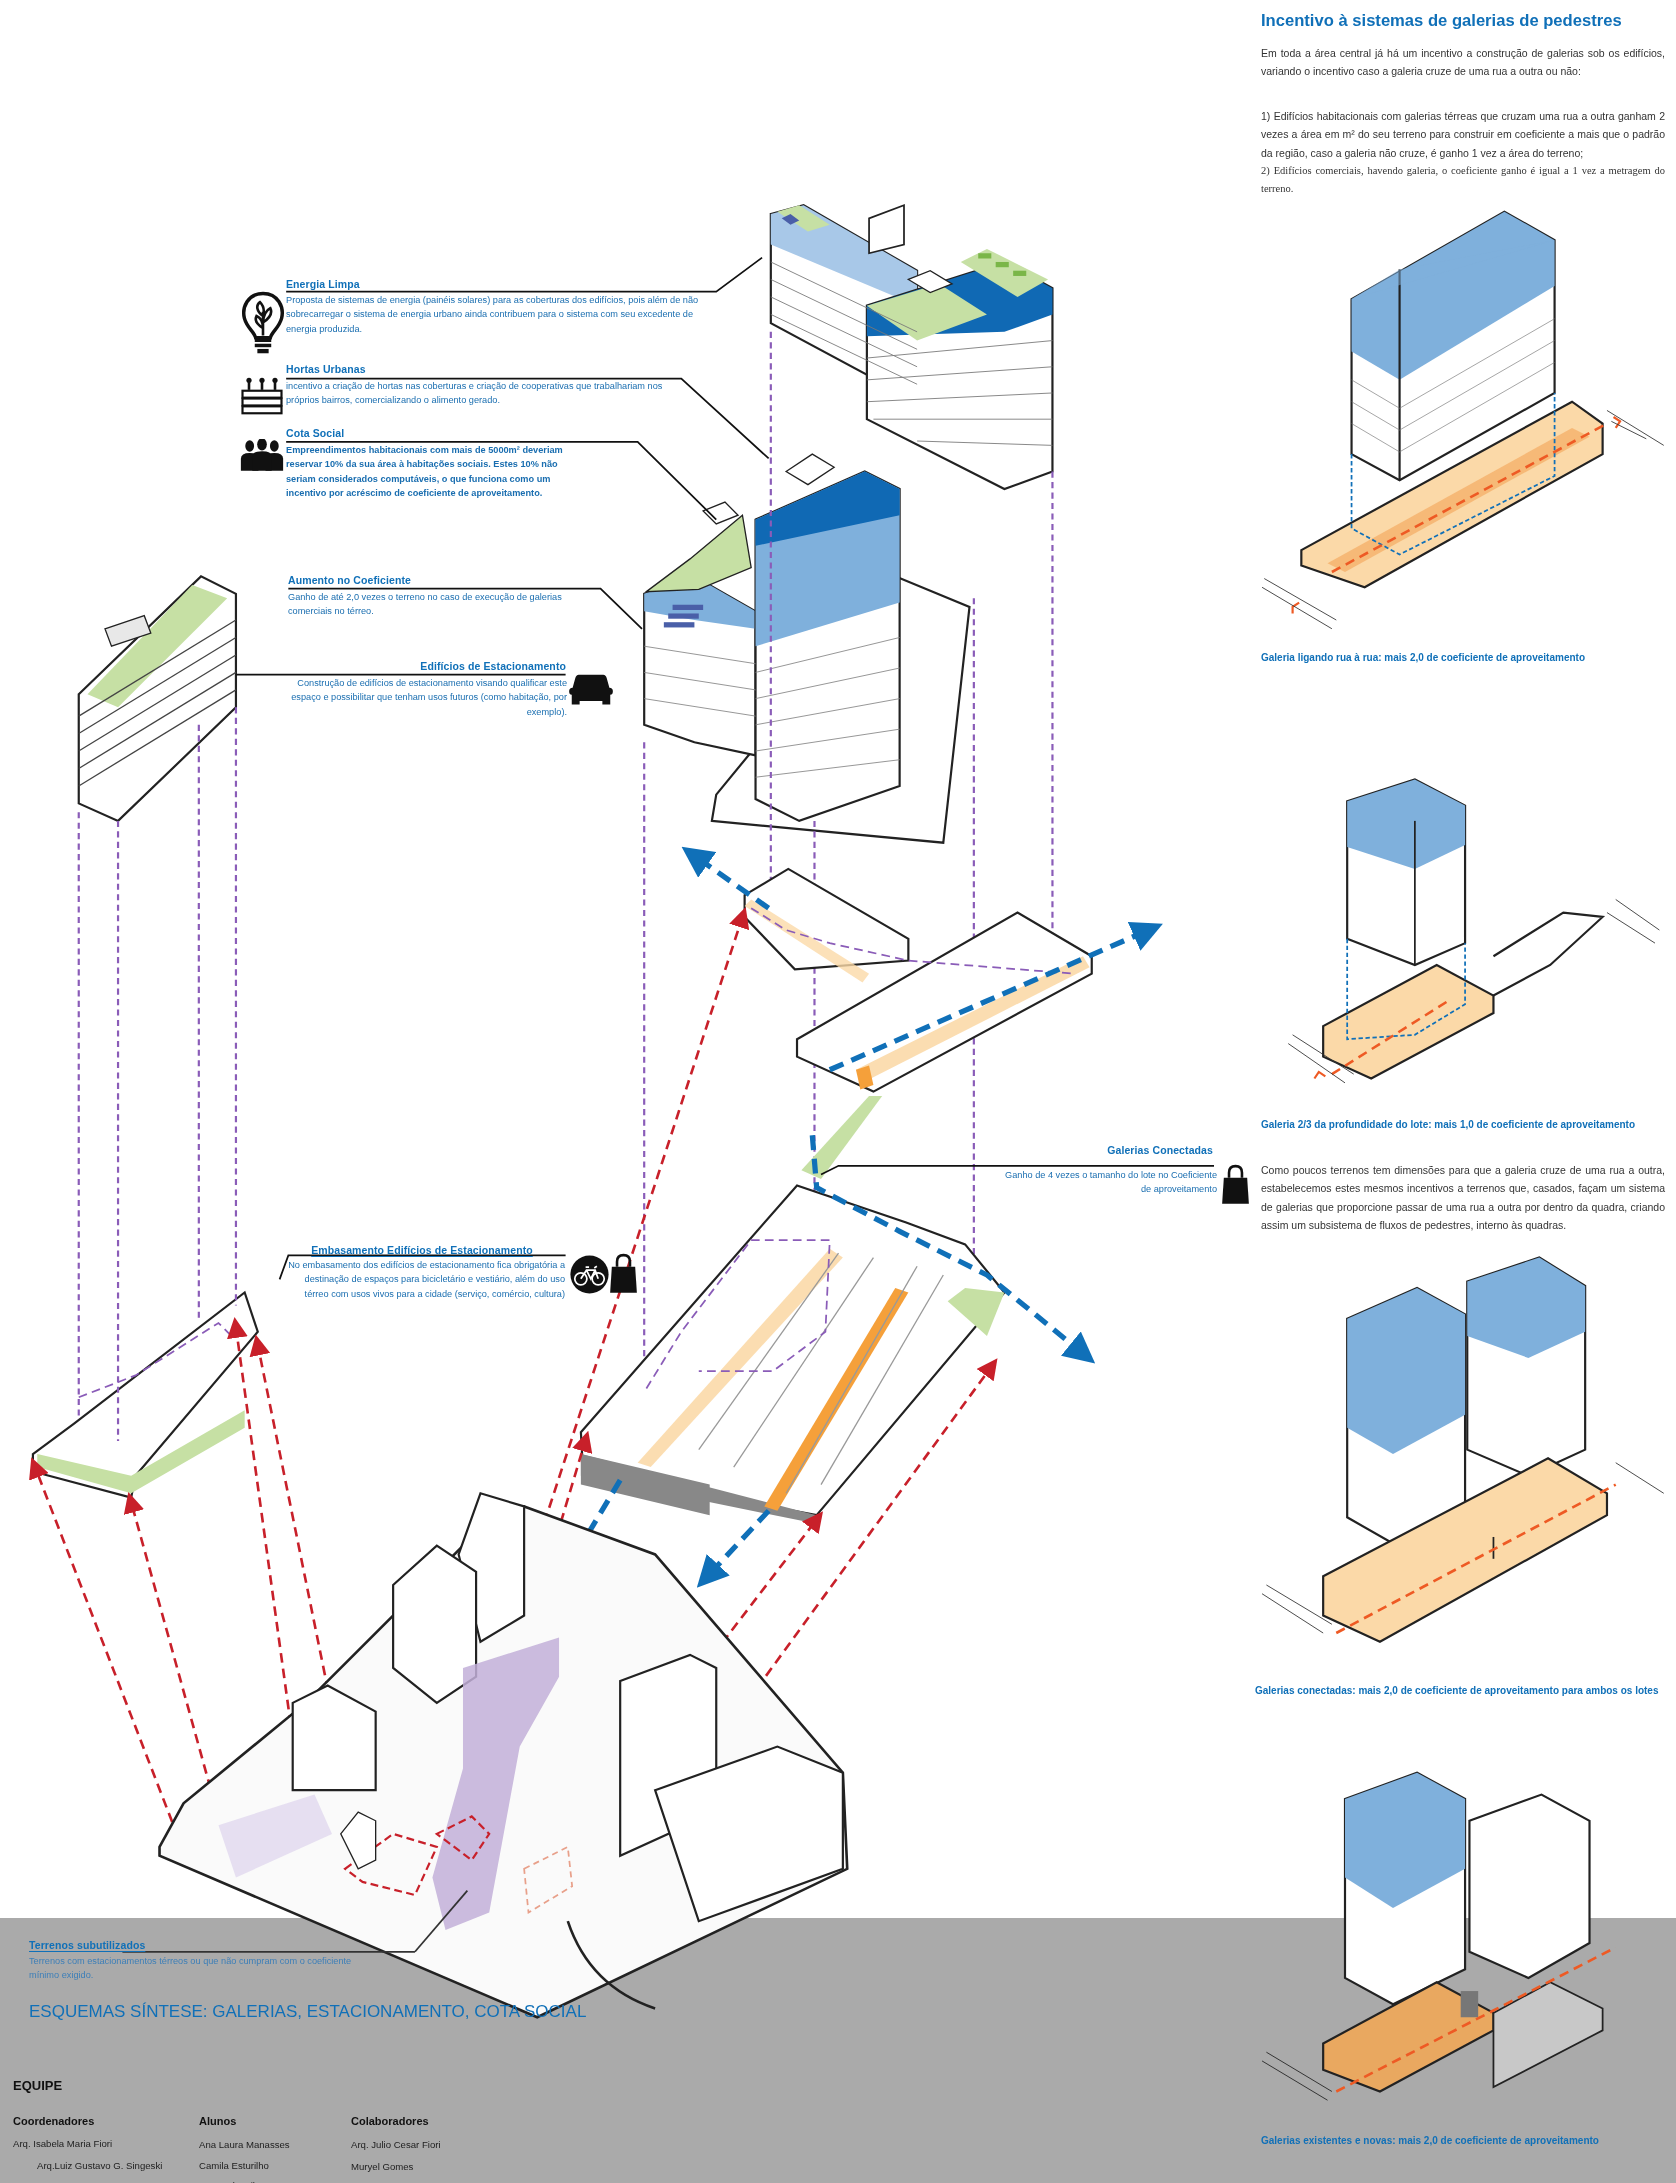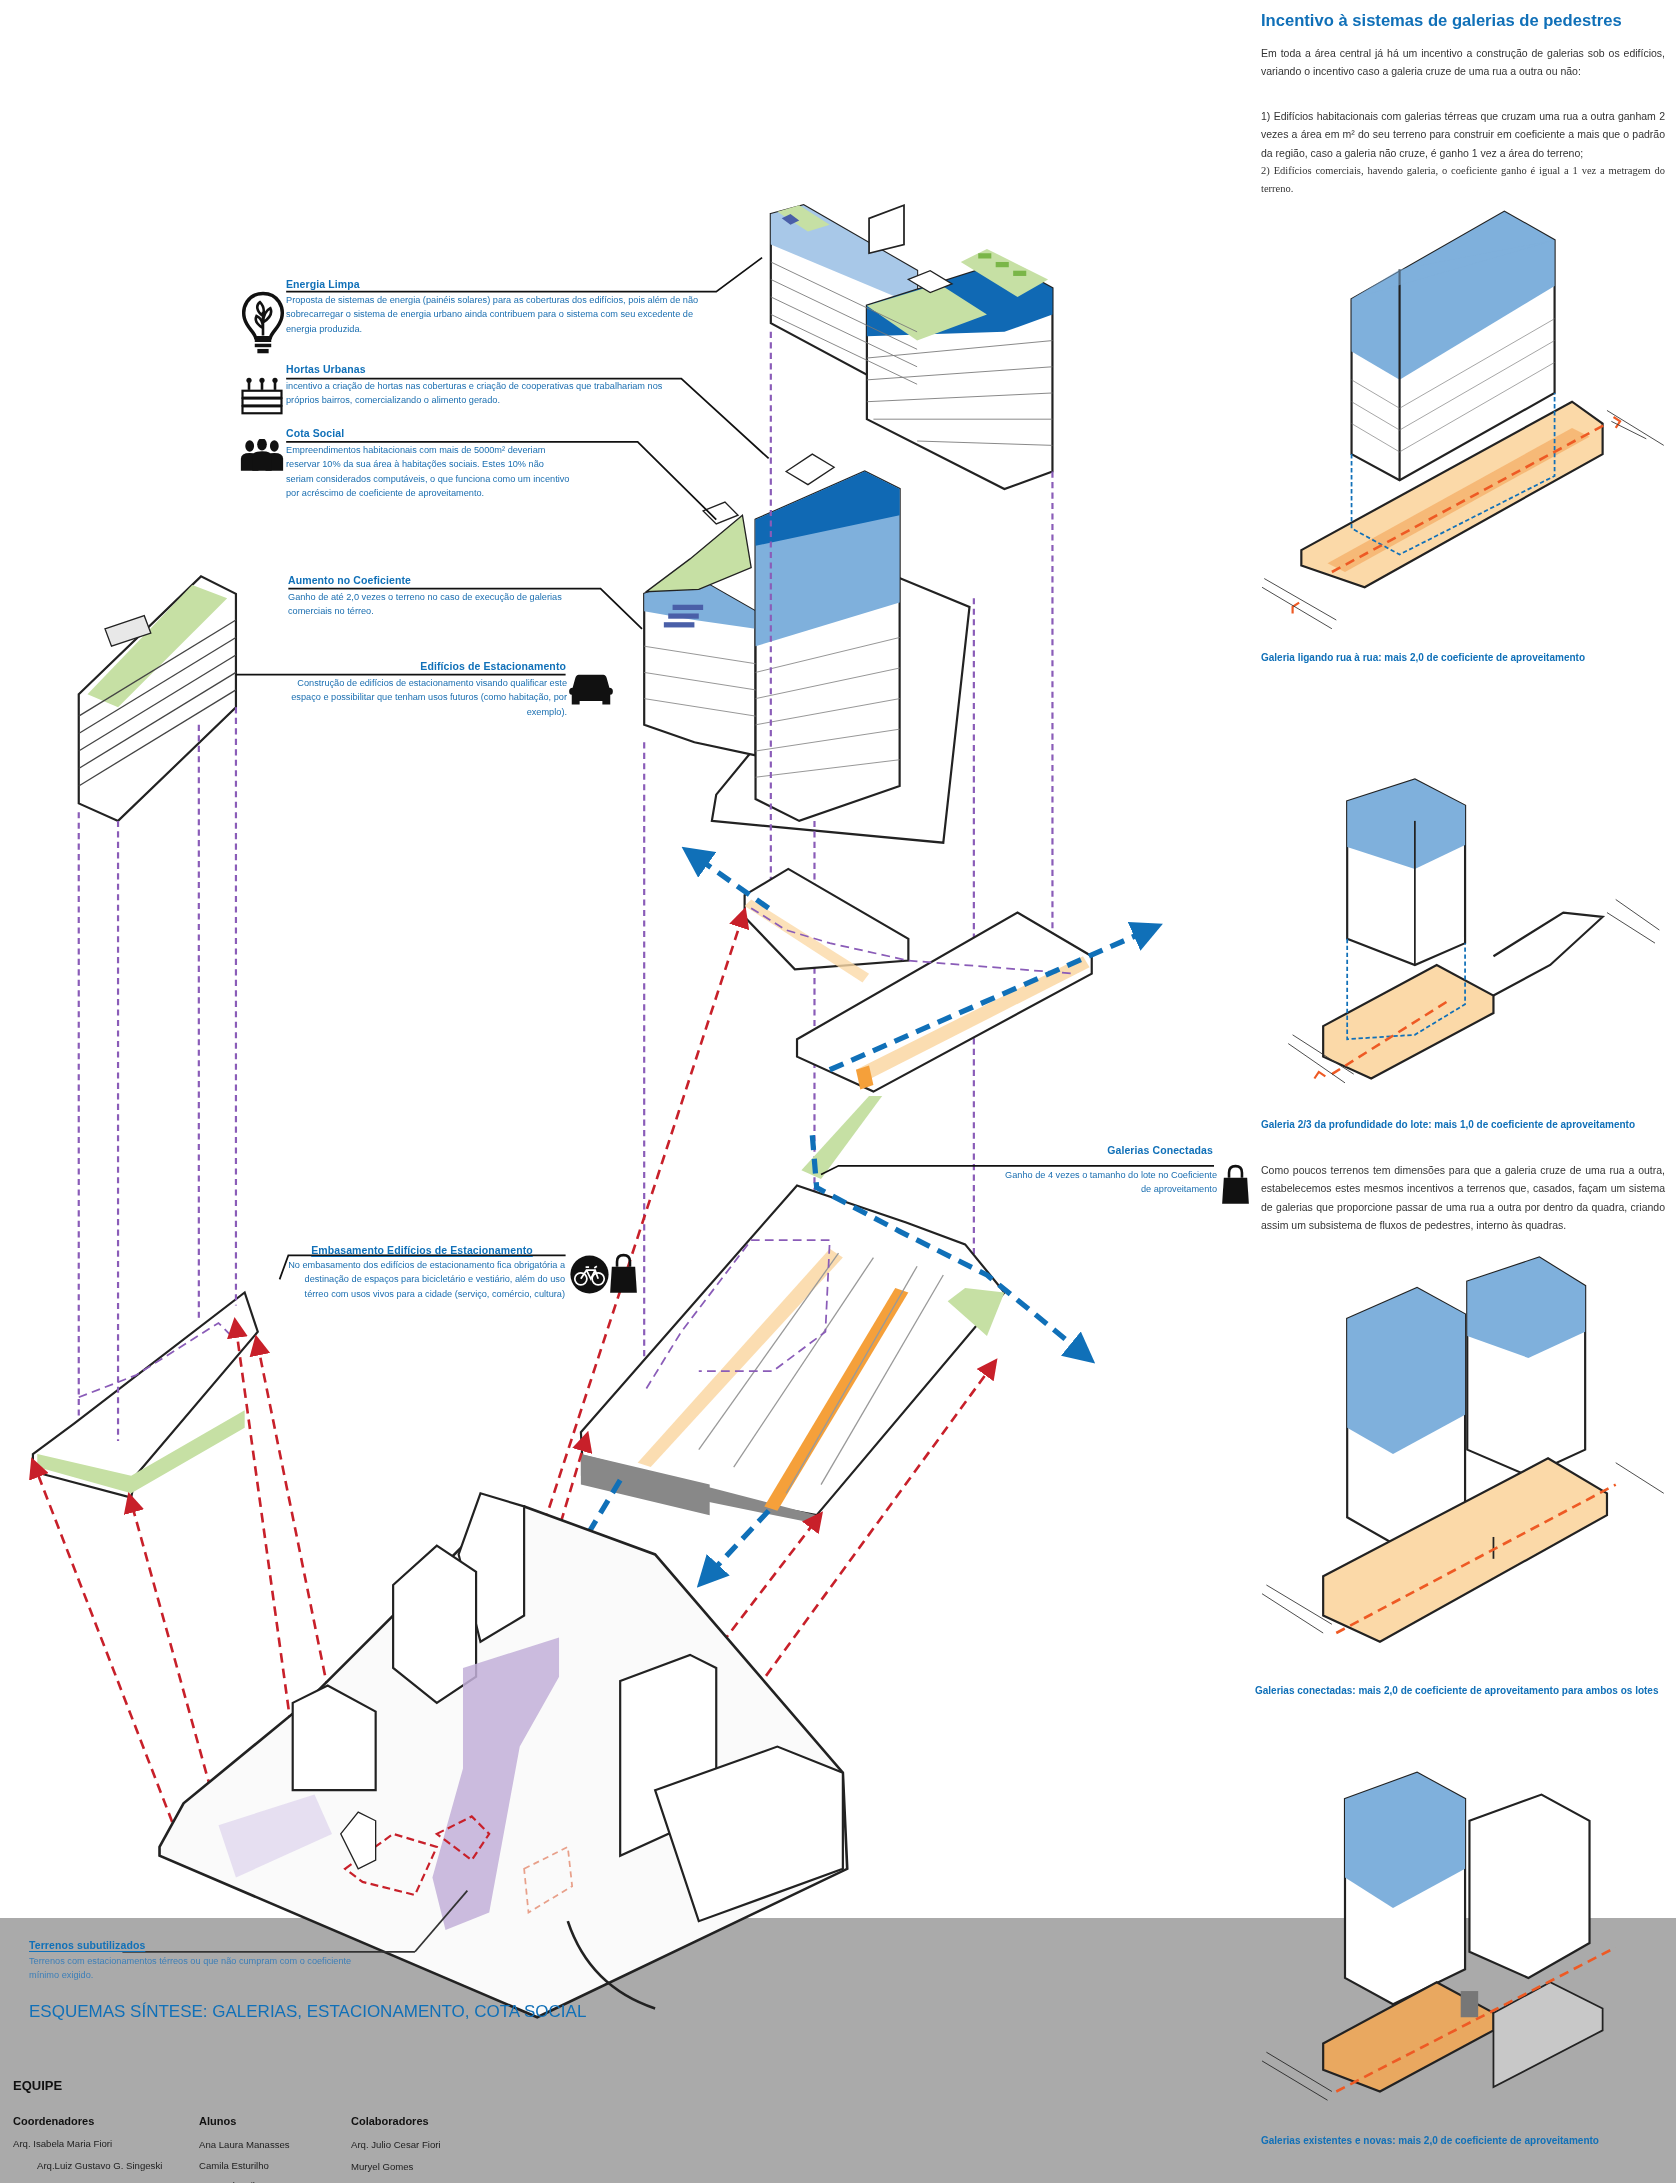--- a/index.html
+++ b/index.html
@@ -318,21 +318,21 @@
         <ellipse cx="22" cy="16" rx="10" ry="13"></ellipse>
         <ellipse cx="50" cy="12" rx="11" ry="14"></ellipse>
         <ellipse cx="78" cy="16" rx="10" ry="13"></ellipse>
         <path d="M2,72 L2,45 Q2,32 22,32 Q42,32 42,45 L42,72 Z"></path>
         <path d="M58,72 L58,45 Q58,32 78,32 Q98,32 98,45 L98,72 Z"></path>
         <path d="M28,72 L28,40 Q28,28 50,28 Q72,28 72,40 L72,72 Z"></path>
       </g>
     </svg>
 </div>
 <div class="t h-blue" style="left:286px; top:427px;">Cota Social</div>
-<div class="t body-blue" style="left:286px; top:443px; width:288px;">Empreendimentos habitacionais com mais de 5000m² deveriam reservar 10% da sua área à habitações sociais. Estes 10% não seriam considerados computáveis, o que funciona como um incentivo por acréscimo de coeficiente de aproveitamento.</div>
+<div class="t body-blue" style="left:286px; top:443px; width:288px;font-weight:bold;">Empreendimentos habitacionais com mais de 5000m² deveriam reservar 10% da sua área à habitações sociais. Estes 10% não seriam considerados computáveis, o que funciona como um incentivo por acréscimo de coeficiente de aproveitamento.</div>
 
 <div class="t h-blue" style="left:288px; top:574px;">Aumento no Coeficiente</div>
 <div class="t body-blue" style="left:288px; top:590px; width:297px;">Ganho de até 2,0 vezes o terreno no caso de execução de galerias comerciais no térreo.</div>
 
 <div class="t h-blue" style="left:341px; top:660px; width:225px; text-align:right;">Edifícios de Estacionamento</div>
 <div class="t body-blue" style="left:288px; top:676px; width:279px; text-align:right;">Construção de edifícios de estacionamento visando qualificar este espaço e possibilitar que tenham usos futuros (como habitação, por exemplo).</div>
 <div class="icon" style="left:569px; top:672px;">
   <svg width="44" height="35" viewBox="0 0 100 80">
       <path d="M22,6 L78,6 Q84,6 86,14 L92,36 Q100,36 100,44 Q100,52 94,52 L94,74 L76,74 L76,66 L24,66 L24,74 L6,74 L6,52 Q0,52 0,44 Q0,36 8,36 L14,14 Q16,6 22,6 Z" fill="#111"></path>
     </svg>

